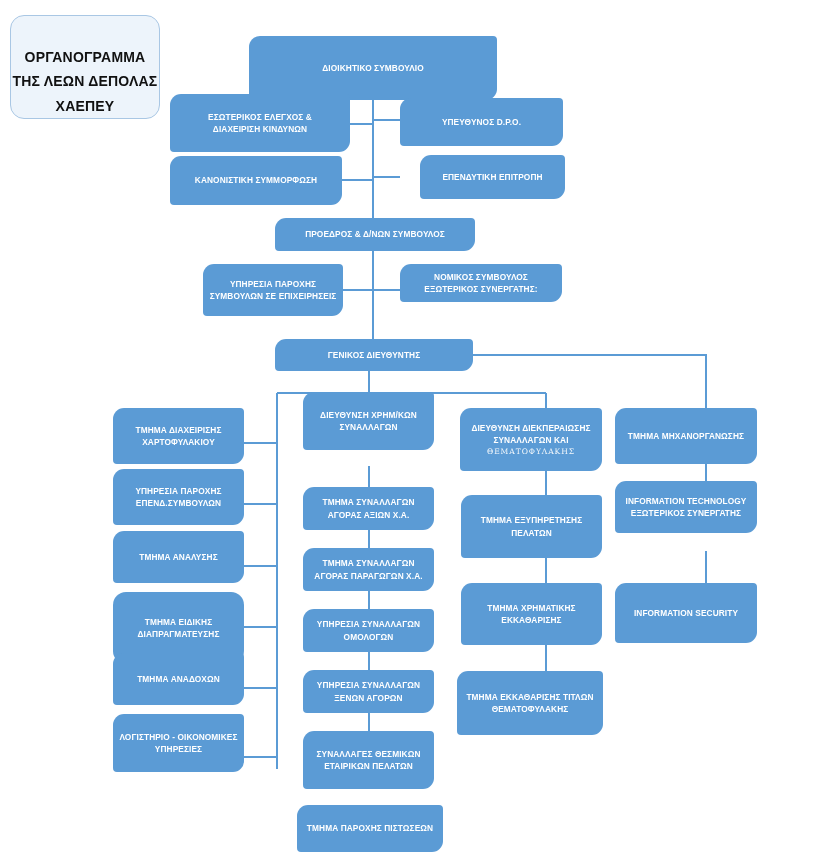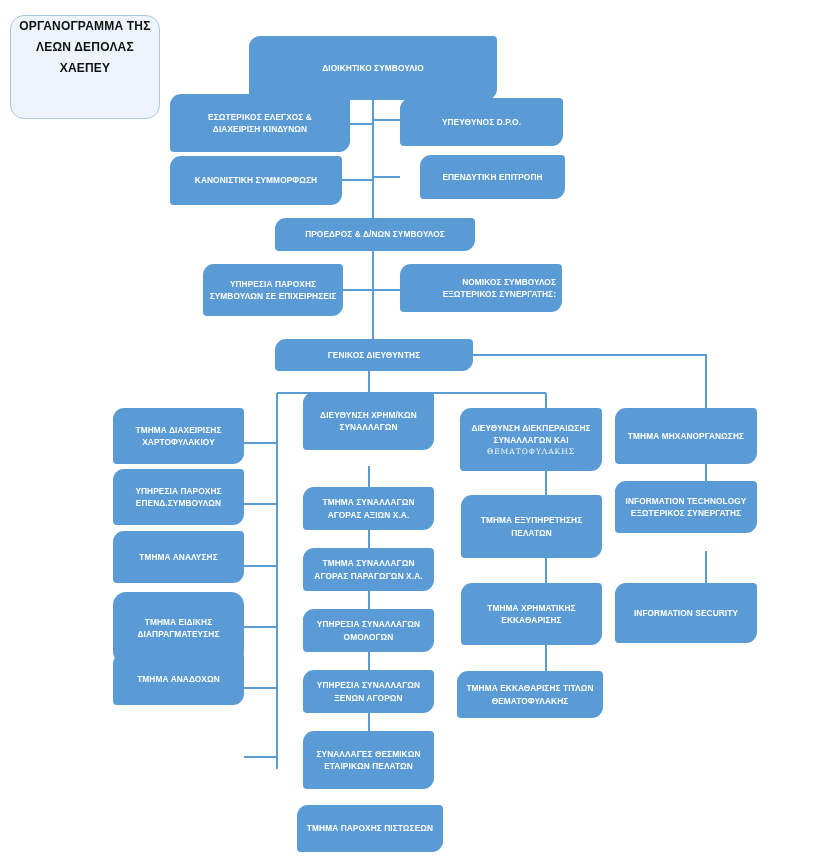--- a/index.html
+++ b/index.html
@@ -63,25 +63,25 @@
     position: absolute;
     left: 10px;
     top: 15px;
     width: 150px;
     height: 104px;
     box-sizing: border-box;
     background: #EDF4FB;
     border: 1.2px solid #A9C7E4;
     border-radius: 14px;
     display: flex;
-    align-items: flex-start;
+    align-items: flex-end;
     justify-content: center;
     text-align: center;
     color: #111111;
-    font-size: 12px;
+    font-size: 14px;
     font-weight: 700;
     line-height: 1.75;
     letter-spacing: 0.2px;
     z-index: 4;
   }
 </style>
 </head>
 <body>
 
 <div id="canvas">
@@ -184,21 +184,21 @@
     </div>
   </div>
 
   <div class="node" style="left:203px; top:264px; width:140px; height:52px;">
     <div class="lines">
       <span class="ln">ΥΠΗΡΕΣΙΑ ΠΑΡΟΧΗΣ</span>
       <span class="ln">ΣΥΜΒΟΥΛΩΝ ΣΕ ΕΠΙΧΕΙΡΗΣΕΙΣ</span>
     </div>
   </div>
 
-  <div class="node" style="left:400px; top:264px; width:162px; height:48px;text-align:right;">
+  <div class="node" style="left:400px; top:264px; width:162px; height:38px;">
     <div class="lines">
       <span class="ln">ΝΟΜΙΚΟΣ ΣΥΜΒΟΥΛΟΣ</span>
       <span class="ln">ΕΞΩΤΕΡΙΚΟΣ ΣΥΝΕΡΓΑΤΗΣ:</span>
     </div>
   </div>
 
   <div class="node" style="left:275px; top:339px; width:198px; height:32px;">
     <div class="lines">
       <span class="ln">ΓΕΝΙΚΟΣ ΔΙΕΥΘΥΝΤΗΣ</span>
     </div>
@@ -230,20 +230,26 @@
       <span class="ln">ΔΙΑΠΡΑΓΜΑΤΕΥΣΗΣ</span>
     </div>
   </div>
 
   <div class="node" style="left:113px; top:653px; width:131px; height:52px;">
     <div class="lines">
       <span class="ln">ΤΜΗΜΑ ΑΝΑΔΟΧΩΝ</span>
     </div>
   </div>
 
+  <div class="node" style="left:113px; top:714px; width:131px; height:58px;">
+    <div class="lines">
+      <span class="ln">ΛΟΓΙΣΤΗΡΙΟ - ΟΙΚΟΝΟΜΙΚΕΣ</span>
+      <span class="ln">ΥΠΗΡΕΣΙΕΣ</span>
+    </div>
+  </div>
 
   <div class="node" style="left:303px; top:392px; width:131px; height:58px;">
     <div class="lines">
       <span class="ln">ΔΙΕΥΘΥΝΣΗ ΧΡΗΜ/ΚΩΝ</span>
       <span class="ln">ΣΥΝΑΛΛΑΓΩΝ</span>
     </div>
   </div>
 
   <div class="node" style="left:303px; top:487px; width:131px; height:43px;">
     <div class="lines">
@@ -301,21 +307,21 @@
     </div>
   </div>
 
   <div class="node" style="left:461px; top:583px; width:141px; height:62px;align-items:center;">
     <div class="lines">
       <span class="ln">ΤΜΗΜΑ ΧΡΗΜΑΤΙΚΗΣ</span>
       <span class="ln">ΕΚΚΑΘΑΡΙΣΗΣ</span>
     </div>
   </div>
 
-  <div class="node" style="left:457px; top:671px; width:146px; height:47px;">
+  <div class="node" style="left:457px; top:671px; width:146px; height:64px;">
     <div class="lines">
       <span class="ln">ΤΜΗΜΑ ΕΚΚΑΘΑΡΙΣΗΣ ΤΙΤΛΩΝ</span>
       <span class="ln">ΘΕΜΑΤΟΦΥΛΑΚΗΣ</span>
     </div>
   </div>
 
   <div class="node" style="left:615px; top:408px; width:142px; height:56px;">
     <div class="lines">
       <span class="ln">ΤΜΗΜΑ ΜΗΧΑΝΟΡΓΑΝΩΣΗΣ</span>
     </div>

